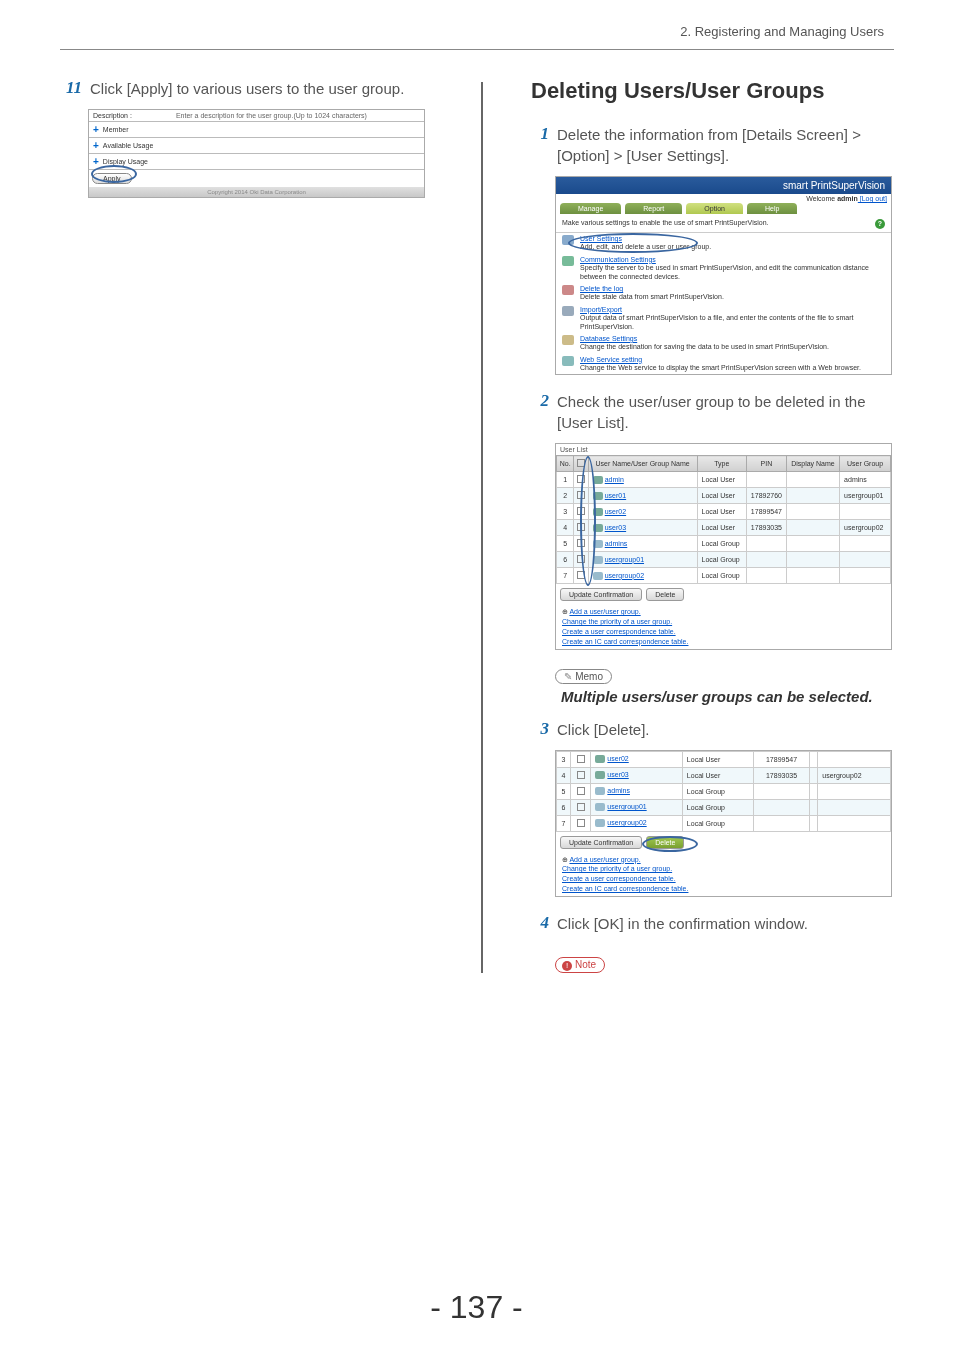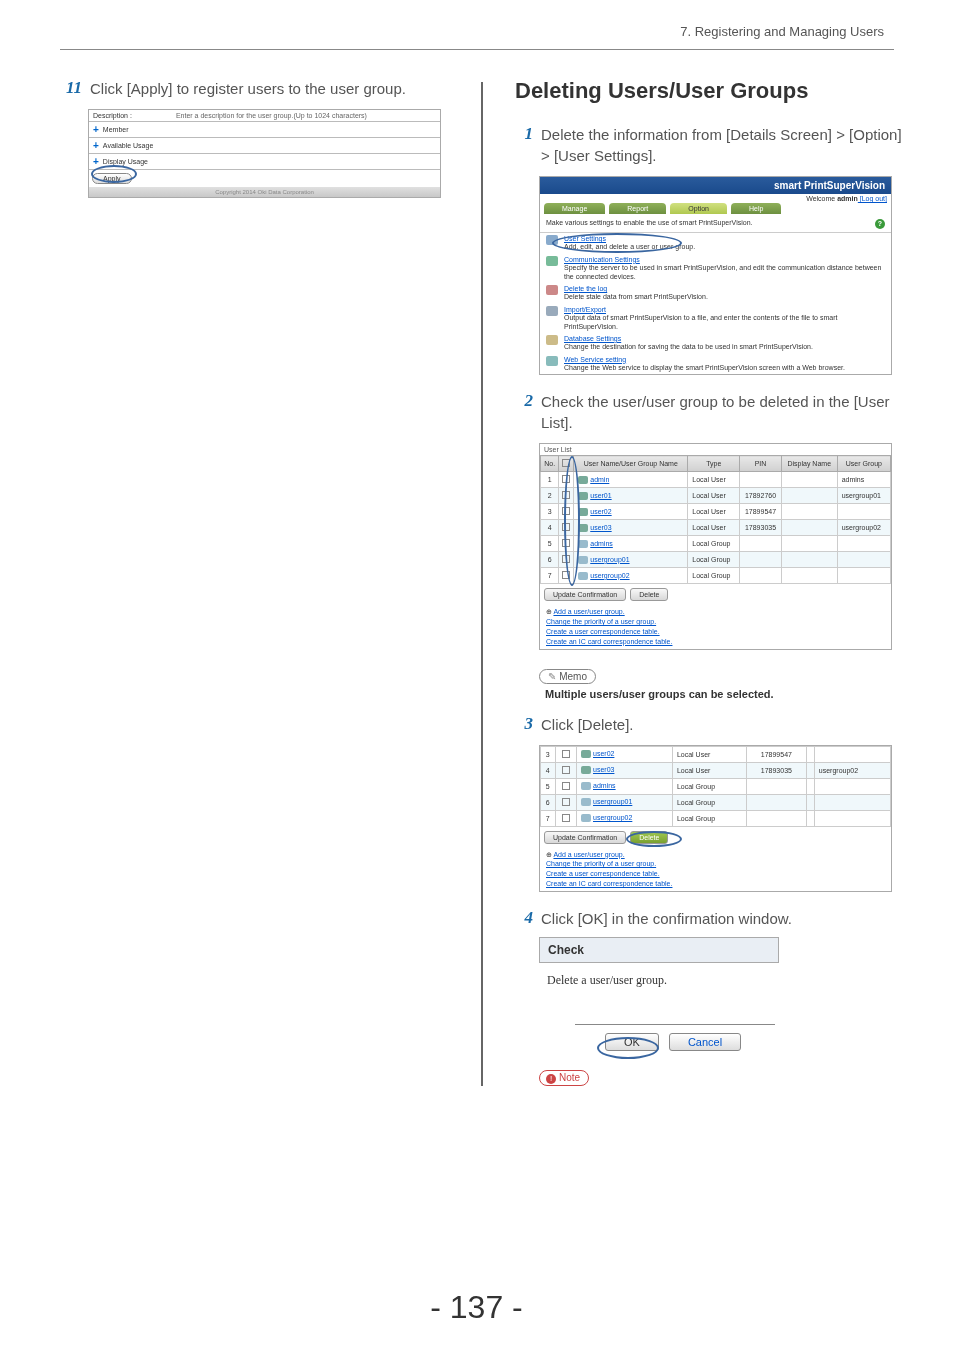--- a/index.html
+++ b/index.html
@@ -1,32 +1,32 @@
 <!DOCTYPE html>
 <html><head>
 <meta charset="utf-8">
 <style>
   * { box-sizing: border-box; margin: 0; padding: 0; }
   body { font-family: Verdana, Arial, sans-serif; background: #fff; width: 954px; height: 1350px; position: relative; color: #333; }
   .header { padding: 24px 70px 6px 0; text-align: right; font-size: 13px; color: #555; }
   .header-line { border-bottom: 1px solid #888; margin: 4px 60px 0 60px; }
-  .content { display: flex; padding: 28px 50px 0 60px; gap: 28px; }
+  .content { display: flex; padding: 28px 50px 0 60px; gap: 44px; }
   .col { flex: 1; }
   .step { display: flex; gap: 8px; margin-bottom: 8px; }
   .step-num { font-family: Georgia, serif; font-style: italic; font-weight: bold; color: #1a6aa8; font-size: 17px; min-width: 22px; text-align: right; }
   .step-num.big { font-size: 17px; }
   .step-text { font-size: 15px; color: #555; line-height: 1.4; }
   .h2 { font-size: 22px; font-weight: bold; color: #333; margin-bottom: 20px; padding-left: 4px; }
   .divider { width: 2px; background: #666; margin-top: 4px; }
   .screenshot { border: 1px solid #aaa; margin: 10px 12px 16px 28px; font-size: 7px; background: #fff; overflow: hidden; }
   .ss-row { border-bottom: 1px solid #bbb; padding: 2px 4px; display: flex; align-items: center; gap: 4px; }
   .plus { color: #06c; font-weight: bold; font-size: 10px; }
   .apply-btn { display: inline-block; border: 1px solid #888; border-radius: 10px; padding: 1px 10px; font-size: 7px; background: linear-gradient(#fff,#ddd); margin: 3px; }
   .oval { border: 2px solid #3a66a0; border-radius: 50%; position: absolute; pointer-events: none; }
-  .banner { background: linear-gradient(#2a5b9c,#1a4a8c); color: #fff; font-weight: bold; font-size: 10px; text-align: right; padding: 3px 6px; }
+  .banner { background: linear-gradient(#2a5b9c,#1a4a8c); color: #fff; font-weight: normal; font-size: 10px; text-align: right; padding: 3px 6px; }
   .welcome { font-size: 7px; text-align: right; padding: 1px 4px; color: #333; }
   .tabs { display: flex; gap: 4px; padding: 0 4px 2px 4px; }
   .tab { background: linear-gradient(#8fb05a,#6d9040); color: #fff; border-radius: 4px 4px 0 0; padding: 2px 18px; font-size: 7px; }
   .tab.hl { background: linear-gradient(#d0e080,#b0c850); color: #333; }
   .opt-desc { font-size: 7px; padding: 3px 6px; border-bottom: 1px solid #ccc; display: flex; justify-content: space-between; }
   .help-icon { display:inline-block;width:10px;height:10px;border-radius:50%;background:#3a9a3a;color:#fff;text-align:center;line-height:10px;font-size:7px;font-weight:bold; }
   .opt-item { padding: 2px 6px 2px 24px; font-size: 7px; line-height: 1.2; position: relative; }
   .opt-item .ico { position: absolute; left: 6px; top: 2px; width: 12px; height: 10px; }
   .link { color: #0055cc; text-decoration: underline; }
   .tbl { width: 100%; border-collapse: collapse; font-size: 7px; }
@@ -35,48 +35,48 @@
   .tbl td.l { text-align: left; padding-left: 4px; }
   .tbl tr.alt { background: #f0f8fb; }
   .cb { width: 8px; height: 8px; border: 1px solid #888; display: inline-block; }
   .uicon { display:inline-block; width:10px; height:8px; background:#7a9; border-radius:2px; vertical-align:middle; margin-right:2px; }
   .uicon.g { background:#9bc; }
   .btnbar { display:flex; gap:4px; padding:4px; }
   .sbtn { background: linear-gradient(#f8f8f8,#d8d8d8); border: 1px solid #999; border-radius: 3px; padding: 2px 8px; font-size: 7px; }
   .sublinks { padding: 2px 6px; font-size: 7px; line-height: 1.4; }
   .memo-badge { display:inline-block; border:1px solid #888; border-radius:10px; padding:1px 8px; font-size:10px; color:#555; margin-left:28px;text-align:center; }
   .memo-badge::before { content:"✎ "; color:#888; }
-  .memo-text { font-size: 11px; font-weight: bold; color: #333; margin: 4px 0 14px 34px; }
+  .memo-text { font-size: 15px; font-weight: bold; color: #333; margin: 4px 0 14px 34px; font-style: italic; }
   .note-badge { display:inline-block; border:1px solid #c44; border-radius:10px; padding:1px 8px 1px 6px; font-size:10px; color:#c44; margin-left:28px; }
   .note-badge::before { content:"! "; background:#c44; color:#fff; border-radius:50%; display:inline-block; width:10px; height:10px; line-height:10px; text-align:center; font-size:8px; margin-right:3px; }
   .note-text { font-size: 13px; font-weight: bold; color: #333; margin: 4px 0 14px 34px; line-height: 1.45; }
   .dialog { margin: 8px 0 0 28px; width: 240px; }
   .dlg-header { background:#e9eef4; border:1px solid #aaa; padding:5px 8px; font-weight:bold; font-size:12px; color:#333; }
   .dlg-body { padding: 10px 8px 24px 8px; font-size: 12px; font-family: Georgia, serif; }
   .dlg-hr { border-top:1px solid #888; width:200px; margin: 12px 0 8px 36px; }
   .dlg-btns { display:flex; gap:10px; margin-left: 66px; padding-bottom: 4px;}
   .dlg-btn { border:1px solid #888; background:linear-gradient(#fff,#ddd); border-radius:3px; padding:2px 18px; font-size:11px; }
   .dlg-btn.cancel { color:#0055cc; }
   .page-num { position:absolute; bottom:24px; left:0; right:1px; text-align:center; font-size:32px; color:#333; }
   .copyright-bar { background: linear-gradient(#e0e0e0,#c8c8c8); text-align:center; padding:2px; font-size:6px; color:#888; }
 </style>
 </head>
 <body>
 
 <div class="header">
-  <span>7. Registering and Managing Users</span>
+  <span>2. Registering and Managing Users</span>
 </div>
 <div class="header-line"></div>
 
 <div class="content">
 
   <div class="col">
     <div class="step">
       <div class="step-num big">11</div>
-      <div class="step-text">Click [Apply] to register users to the user group.</div>
+      <div class="step-text">Click [Apply] to various users to the user group.</div>
     </div>
     <div class="screenshot" style="position:relative;">
       <div class="ss-row">
         <span>Description :</span>
         <span style="margin-left:40px;color:#666">Enter a description for the user group.(Up to 1024 characters)</span>
       </div>
       <div class="ss-row">
           <span class="plus">+</span>
           <span>Member</span>
         </div>
@@ -293,29 +293,19 @@
           <div><span class="link">Create a user correspondence table.</span></div>
           <div><span class="link">Create an IC card correspondence table.</span></div>
         </div>
       <div class="oval" style="left:86px; bottom:44px; width:56px; height:16px;"></div>
     </div>
 
     <div class="step">
       <div class="step-num">4</div>
       <div class="step-text">Click [OK] in the confirmation window.</div>
     </div>
-    <div class="dialog" style="position:relative;">
-      <div class="dlg-header">Check</div>
-      <div class="dlg-body">Delete a user/user group.</div>
-      <div class="dlg-hr"></div>
-      <div class="dlg-btns">
-        <span class="dlg-btn">OK</span>
-        <span class="dlg-btn cancel">Cancel</span>
-      </div>
-      <div class="oval" style="left:58px; bottom:-4px; width:62px; height:22px;"></div>
-    </div>
 
     <div style="height:12px"></div>
     <div class="note-badge">Note</div>
   </div>
 </div>
 
 <div class="page-num">- 137 -</div>
 
 </body></html>

